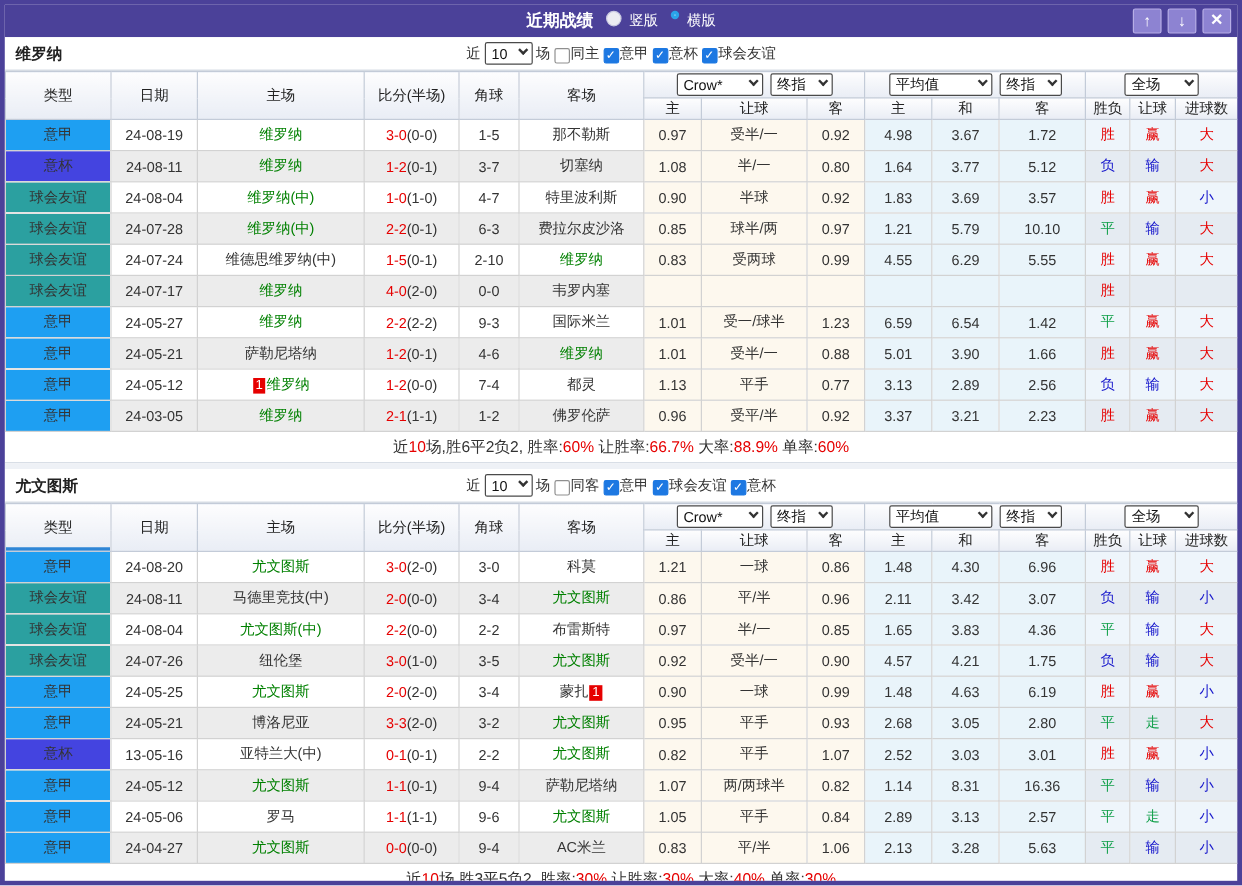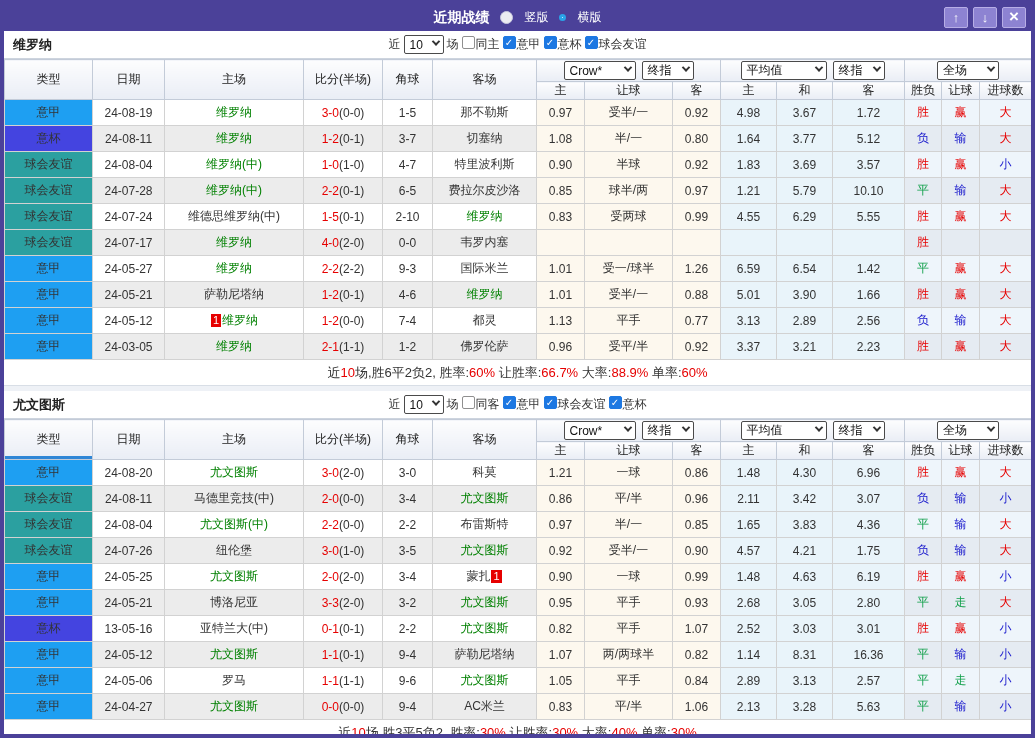--- a/index.html
+++ b/index.html
@@ -3,33 +3,33 @@
 <meta charset="utf-8">
 <style>
   * { box-sizing: border-box; }
   html,body { margin:0; padding:0; background:#fff; font-family:"Liberation Sans","DejaVu Sans",sans-serif; }
   .window { width:1035px; height:738px; border:4px solid #4b4199; background:#fff; overflow:hidden; display:flex; flex-direction:column; }
 
   
   .titlebar { position:relative; height:27px; flex:0 0 27px; background:#4b4199; display:flex; align-items:center; justify-content:flex-end; }
   .title-group { position:absolute; left:50%; top:0; height:100%; transform:translateX(-50%); display:flex; align-items:center; gap:10px; color:#fff; white-space:nowrap; }
   .title { font-size:14px; font-weight:bold; }
-  .vopt { display:inline-flex; align-items:center; gap:12px; font-size:12px; cursor:default; }
+  .vopt { display:inline-flex; align-items:flex-start; gap:7px; font-size:12px; cursor:default; }
   .radio { display:inline-block; border-radius:50%; }
   .radio.filled { width:13px; height:13px; background:#ececf2; border:1px solid #c9c9e0; }
   .radio.ring { width:7px; height:7px; background:#fff; border:3px solid #2aa3e8; }
   .winbtns { display:flex; gap:5px; margin-right:5px; }
   .wbtn { width:24px; height:21px; background:#8d83d2; border:1px solid #b7aee6; border-radius:2px; color:#fff; font-weight:bold; font-size:13px; line-height:1; display:flex; align-items:center; justify-content:center; padding:0; cursor:pointer; }
   .wbtn .x { font-size:17px; margin-top:-2px; }
 
   
   .team-strip { position:relative; height:28px; flex:0 0 28px; background:#fff; display:flex; align-items:center; border-bottom:1px solid #cdd4de; }
   .team-name { font-size:13px; font-weight:bold; color:#222; padding-left:9px; }
   .filter { position:absolute; left:50%; transform:translateX(-50%); display:flex; align-items:center; gap:3px; font-size:12px; color:#333; white-space:nowrap; }
-  .cb { display:inline-flex; align-items:flex-start; gap:1px; cursor:pointer; }
+  .cb { display:inline-flex; align-items:flex-end; gap:1px; cursor:pointer; }
   .box { width:13px; height:13px; border:1px solid #8f8f8f; border-radius:2px; background:#fff; display:inline-flex; align-items:center; justify-content:center; font-size:10px; color:#fff; }
   .box.checked { background:#1d78e2; border-color:#1d78e2; }
 
   
   .sel { display:inline-flex; align-items:center; justify-content:space-between; gap:5px; border:1px solid #4a4a4a; border-radius:2px; background:#fff; height:19px; padding:0 4px 0 5px; font-size:12px; color:#111; cursor:pointer; }
   .chev { width:6px; height:6px; border-left:2px solid #333; border-bottom:2px solid #333; transform:rotate(-45deg) translate(1px,-1px); margin-top:-3px; }
 
   
   table.grid { border-collapse:collapse; table-layout:fixed; width:100%; font-size:12px; }
   .grid th, .grid td { border:1px solid #d2d2d2; text-align:center; padding:0; overflow:hidden; white-space:nowrap; }
@@ -234,21 +234,21 @@
             <td class="c-avg">3.57</td>
             <td class="c-res" style="color: rgb(230, 0, 0);">胜</td>
             <td class="c-res" style="color: rgb(230, 0, 0);">赢</td>
             <td class="c-res" style="color: rgb(23, 23, 204);">小</td>
           </tr>
           <tr class="even">
             <td class="type-cell" style="background: rgb(43, 160, 160);">球会友谊</td>
             <td>24-07-28</td>
             <td><span class="tname green">维罗纳(中)</span></td>
             <td><span class="ft">2-2</span><span class="ht">(0-1)</span></td>
-            <td>6-5</td>
+            <td>6-3</td>
             <td><span class="tname black">费拉尔皮沙洛</span></td>
             <td class="c-crow">0.85</td>
             <td class="c-crow">球半/两</td>
             <td class="c-crow">0.97</td>
             <td class="c-avg">1.21</td>
             <td class="c-avg">5.79</td>
             <td class="c-avg">10.10</td>
             <td class="c-res" style="color: rgb(17, 160, 74);">平</td>
             <td class="c-res" style="color: rgb(23, 23, 204);">输</td>
             <td class="c-res" style="color: rgb(230, 0, 0);">大</td>
@@ -289,21 +289,21 @@
           </tr>
           <tr class="odd">
             <td class="type-cell" style="background: rgb(30, 159, 242);">意甲</td>
             <td>24-05-27</td>
             <td><span class="tname green">维罗纳</span></td>
             <td><span class="ft">2-2</span><span class="ht">(2-2)</span></td>
             <td>9-3</td>
             <td><span class="tname black">国际米兰</span></td>
             <td class="c-crow">1.01</td>
             <td class="c-crow">受一/球半</td>
-            <td class="c-crow">1.26</td>
+            <td class="c-crow">1.23</td>
             <td class="c-avg">6.59</td>
             <td class="c-avg">6.54</td>
             <td class="c-avg">1.42</td>
             <td class="c-res" style="color: rgb(17, 160, 74);">平</td>
             <td class="c-res" style="color: rgb(230, 0, 0);">赢</td>
             <td class="c-res" style="color: rgb(230, 0, 0);">大</td>
           </tr>
           <tr class="even">
             <td class="type-cell" style="background: rgb(30, 159, 242);">意甲</td>
             <td>24-05-21</td>

